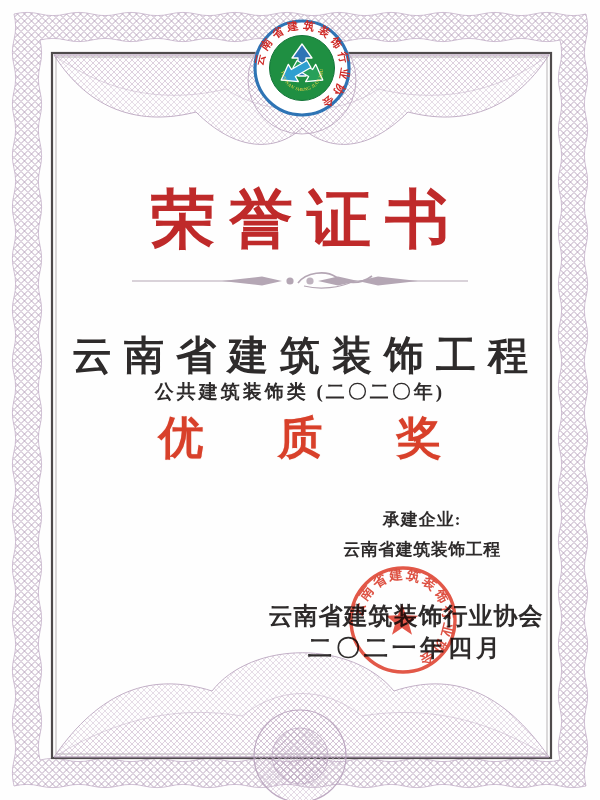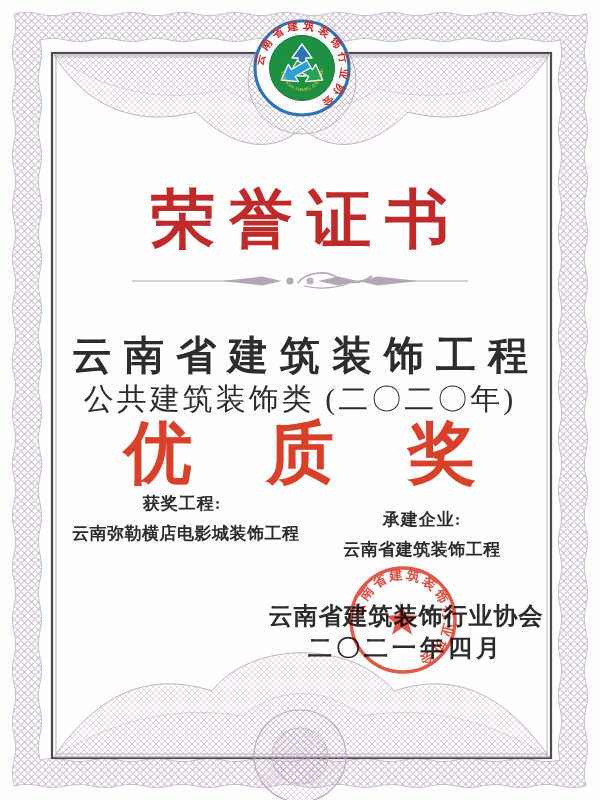--- a/index.html
+++ b/index.html
@@ -8,22 +8,22 @@
     overflow:hidden;margin:0 auto;
     font-family:"Liberation Serif","DejaVu Serif",serif;
   }
   .bg,.overlay{position:absolute;left:0;top:0;width:600px;height:800px;}
   .bg{z-index:0;}
   .txt{position:absolute;left:0;right:0;text-align:center;z-index:2;white-space:nowrap;}
   .title-cn{top:176px;font-size:64px;font-weight:700;color:#bf2a2a;letter-spacing:14px;padding-left:14px;}
   .flourish{position:absolute;left:130px;top:268px;width:340px;height:26px;z-index:2;}
   .title-en{top:292px;font-size:19px;letter-spacing:3px;color:#8e8e8e;font-family:"Liberation Sans","DejaVu Sans",sans-serif;}
   .line1{top:328px;font-size:40px;font-weight:600;color:#2e2b2b;letter-spacing:12px;padding-left:12px;}
-  .line2{top:379px;font-size:30px;font-weight:400;color:#2e2b2b;letter-spacing:3px;}
-  .award{top:408px;font-size:68px;font-weight:700;color:#d8402a;letter-spacing:74px;padding-left:74px;
+  .line2{top:379px;font-size:19px;font-weight:700;color:#2e2b2b;letter-spacing:3px;}
+  .award{top:408px;font-size:45px;font-weight:700;color:#d8402a;letter-spacing:74px;padding-left:74px;
          text-shadow:0 0 1px rgba(216,64,42,.4);}
   .detail-block{position:absolute;width:220px;text-align:center;z-index:2;color:#2e2b2b;}
   .detail-left{left:72px;top:492px;}
   .detail-right{left:312px;top:492px;margin-top:16px;}
   .detail-label{font-size:17px;font-weight:700;letter-spacing:1px;}
   .detail-value{font-size:17px;font-weight:700;margin-top:7px;letter-spacing:.5px;white-space:nowrap;}
   .issuer{top:600px;font-size:24px;font-weight:600;color:#2e2b2b;letter-spacing:1px;transform:translateX(106px);}
   .issue-date{top:632px;font-size:24px;font-weight:600;color:#2e2b2b;letter-spacing:4px;transform:translateX(106px);}
   .seal{position:absolute;left:347px;top:564px;width:114px;height:114px;z-index:4;mix-blend-mode:multiply;opacity:.93;}
 </style>
@@ -98,24 +98,20 @@
       <path d="M220,13 H338" stroke-width="1" fill="none"></path>
       <polygon points="188,8.5 248,13 188,17.5 168,13" stroke="none" opacity="0"></polygon>
       <polygon points="248,13 208,8.5 188,13 208,17.5" stroke="none" transform="translate(40,0)"></polygon>
     </g>
   </svg>
 
   <div class="txt line1">云南省建筑装饰工程</div>
   <div class="txt line2">公共建筑装饰类 (二〇二〇年)</div>
   <div class="txt award">优质奖</div>
 
-  <div class="detail-block detail-left">
-    <div class="detail-label">获奖工程:</div>
-    <div class="detail-value">云南弥勒横店电影城装饰工程</div>
-  </div>
   <div class="detail-block detail-right">
     <div class="detail-label">承建企业:</div>
     <div class="detail-value">云南省建筑装饰工程</div>
   </div>
 
   <div class="txt issuer">云南省建筑装饰行业协会</div>
   <div class="txt issue-date">二〇二一年四月</div>
 
   <svg class="seal" viewBox="0 0 114 114">
     <circle cx="56" cy="56" r="52" fill="none" stroke="#e14b3a" stroke-width="3.4"></circle>

